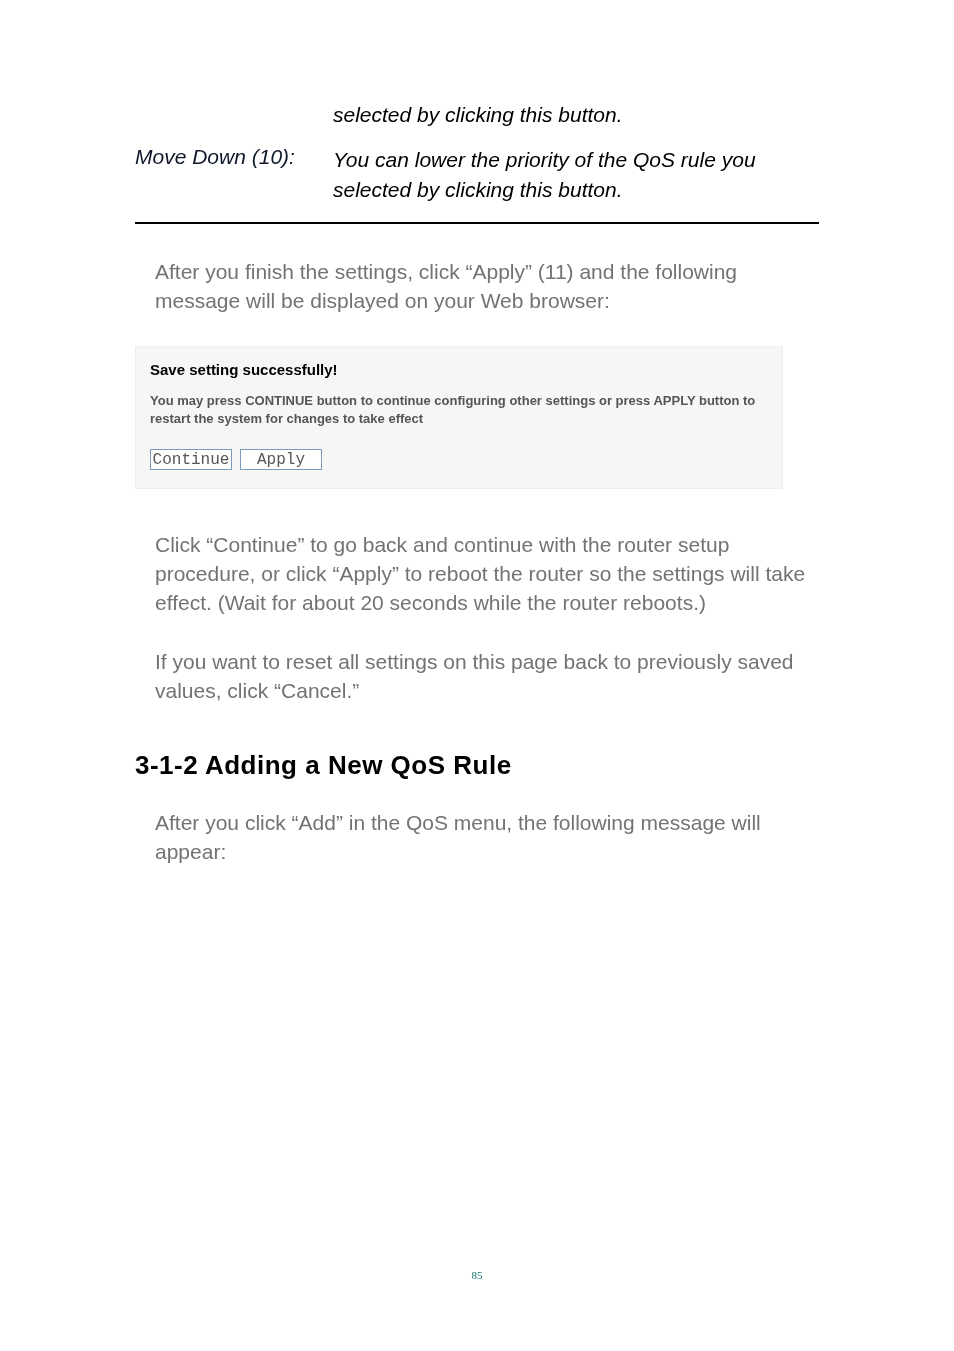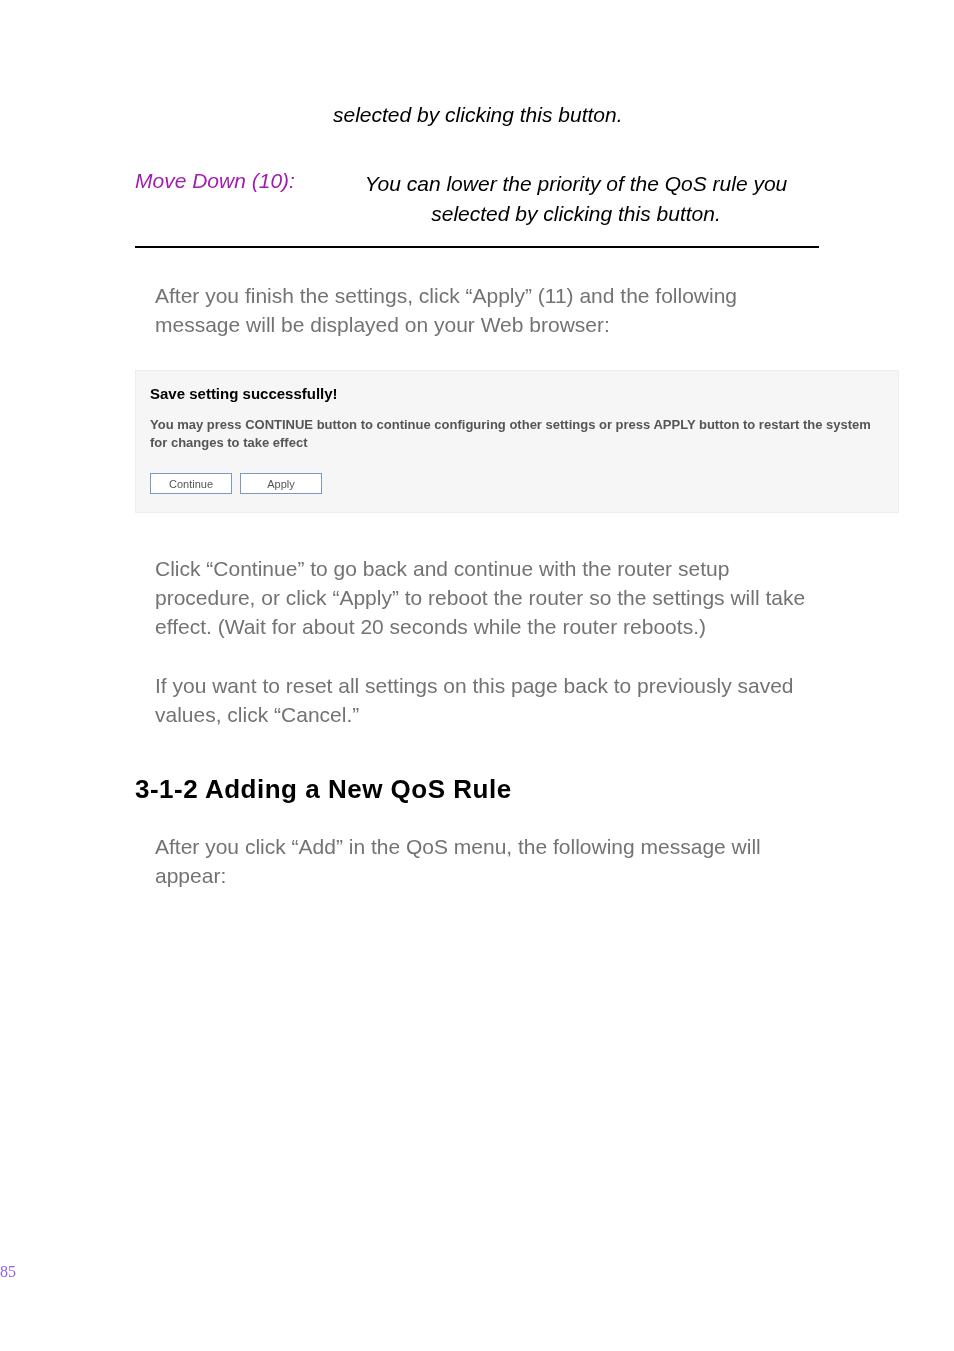--- a/index.html
+++ b/index.html
@@ -16,55 +16,54 @@
       position: relative;
     }
     .italic-para {
       font-style: italic;
       font-size: 21px;
       line-height: 1.4;
       color: #000000;
     }
     .first-indented {
       padding-left: 198px;
-      margin-bottom: 40px;
+      margin-bottom: 16px;
     }
     .move-down-row {
       display: flex;
       margin-bottom: 18px;
     }
     .move-down-label {
       font-style: italic;
       font-size: 21px;
-      color: #a21caf;
+      color: #0f172a;
       width: 198px;
       flex-shrink: 0;
     }
     .move-down-desc {
       font-style: italic;
       font-size: 21px;
       line-height: 1.4;
       color: #000000;
-      text-align: center;
     }
     .divider {
       border: none;
       border-top: 2px solid #000000;
       margin-bottom: 34px;
       width: 684px;
     }
     .body-text {
       font-size: 21px;
       line-height: 1.38;
       color: #737373;
       margin-bottom: 30px;
       margin-left: 20px;
     }
     .dialog-box {
-      width: 764px;
+      width: 648px;
       background: #f6f6f6;
       padding: 14px 14px 18px 14px;
       margin-bottom: 42px;
       border: 1px solid #eeeeee;
     }
     .dialog-title {
       font-size: 15px;
       font-weight: bold;
       color: #000000;
       margin-bottom: 14px;
@@ -78,44 +77,44 @@
     }
     .dialog-buttons {
       display: flex;
       gap: 8px;
     }
     .dialog-button {
       width: 82px;
       height: 21px;
       border: 1px solid #7a9abf;
       background: #ffffff;
-      font-size: 11px;
+      font-size: 16px;
       color: #555555;
       cursor: pointer;
       display: inline-flex;
       align-items: center;
       justify-content: center;
-      font-family: Liberation Sans, sans-serif;
+      font-family: Liberation Mono, monospace;
     }
     .section-heading {
       font-size: 26px;
       font-weight: bold;
       color: #000000;
       letter-spacing: 0.5px;
       margin-top: 44px;
       margin-bottom: 28px;
     }
     .page-number {
       position: absolute;
       bottom: 70px;
       left: 0;
       right: 0;
-      text-align: left;
-      font-size: 16px;
-      color: #8b5cf6;
+      text-align: center;
+      font-size: 11px;
+      color: #0f766e;
       font-family: "Times New Roman", Times, serif;
     }
   </style>
 </head>
 <body>
 
 <div class="italic-para first-indented">selected by clicking this button.</div>
 
 <div class="move-down-row">
   <div class="move-down-label">Move Down (10):</div>

